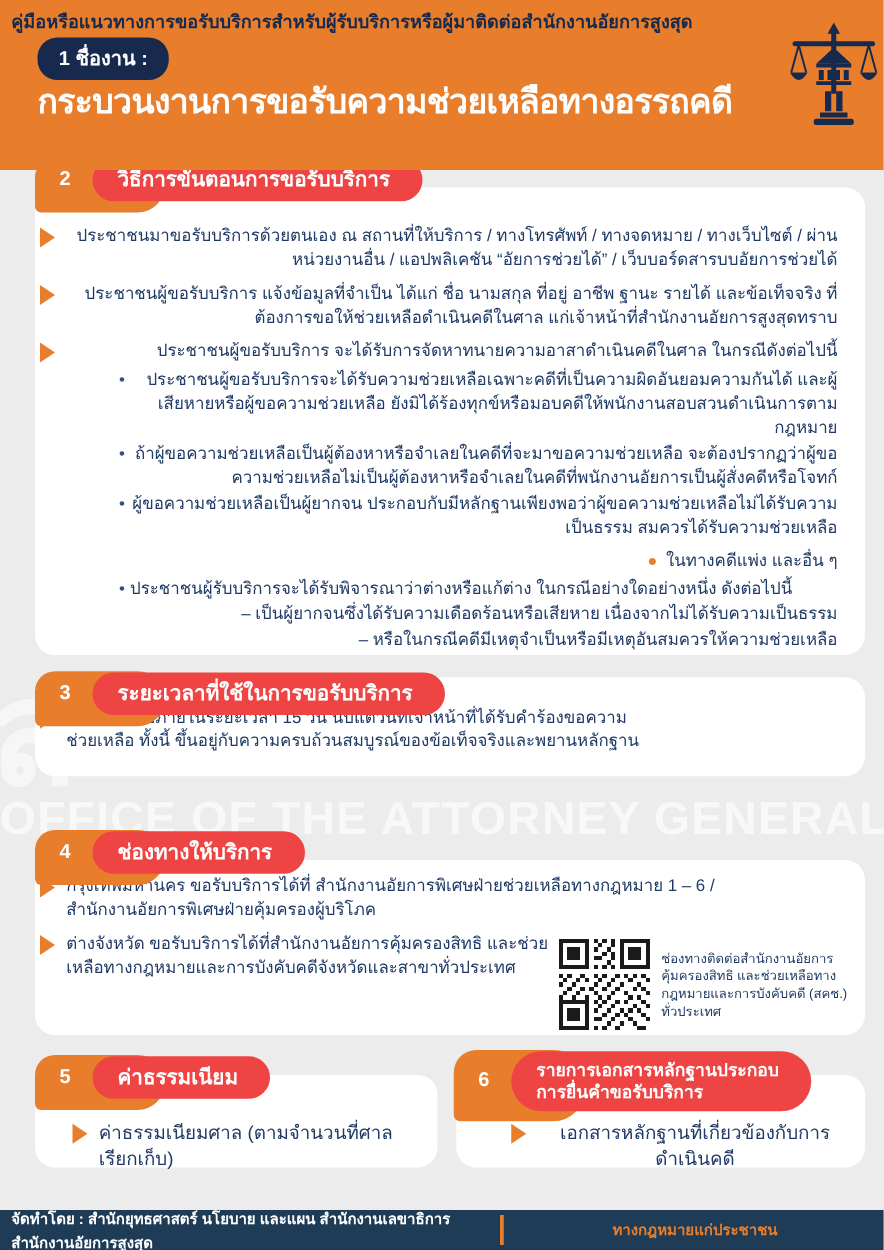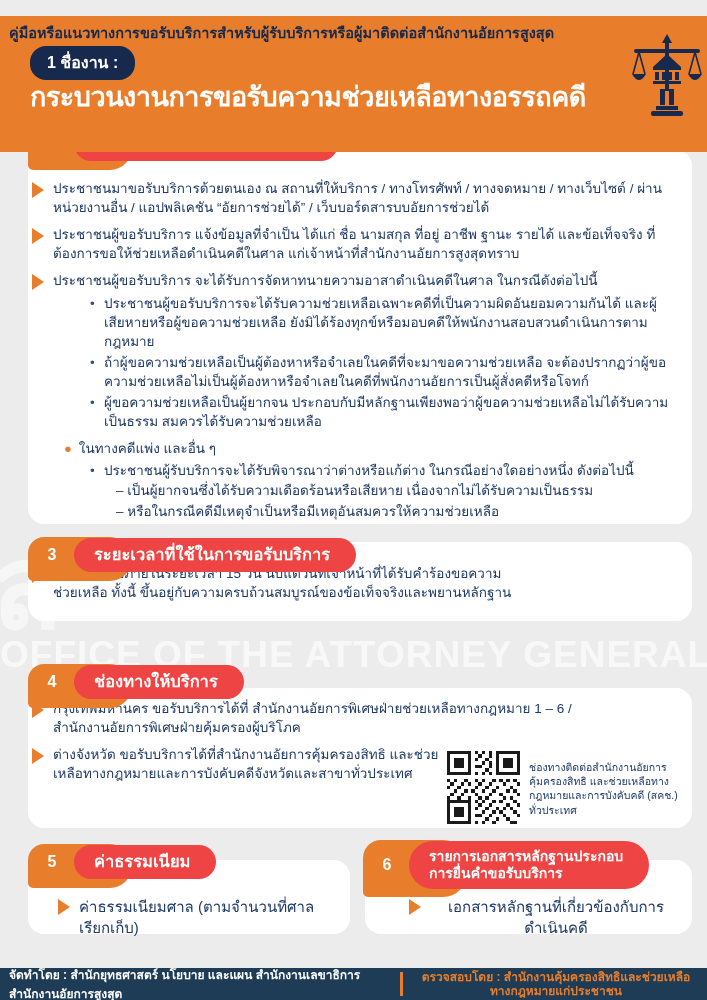--- a/index.html
+++ b/index.html
@@ -5,34 +5,34 @@
   * { margin:0; padding:0; box-sizing:border-box; }
   html,body { width:707px; height:1000px; }
   body {
     position:relative;
     background:#ECECEC;
     font-family:"Liberation Sans","DejaVu Sans",sans-serif;
     color:#1F3A66;
     overflow:hidden;
   }
   
-  .header { position:absolute; top:16px; left:0; width:707px; height:136px; background:#E87E2C; z-index:4; }
+  .header { position:absolute; top:0; left:0; width:707px; height:136px; background:#E87E2C; z-index:4; }
   .guide-line { position:absolute; top:5px; left:9px; font-size:14.5px; font-weight:bold; color:#17294D; }
   .job-pill { position:absolute; top:30px; left:30px; background:#17294D; color:#fff;
               font-weight:bold; font-size:16px; padding:4px 17px 5px 17px; border-radius:16px; }
   .main-title { position:absolute; top:59px; left:30px; font-size:27px; font-weight:bold; color:#fff; letter-spacing:-0.5px; }
   .logo { position:absolute; top:18px; right:4px; width:72px; height:84px; }
   
   .wm-thai { position:absolute; top:528px; left:-8px; font-size:118px; font-weight:bold;
              color:rgba(255,255,255,0.55); z-index:1; line-height:1; }
   .wm-en { position:absolute; top:634px; left:0; width:707px; text-align:center; font-size:37px;
            font-weight:bold; letter-spacing:1px; white-space:nowrap; color:rgba(255,255,255,0.65); z-index:1; }
   
   .card { position:absolute; left:28px; width:664px; background:#fff; border-radius:16px; z-index:2; }
-  #cardA { top:150px; height:374px; }
+  #cardA { top:150px; height:374px;text-align:right; }
   #cardB { top:542px; height:79px; }
   #cardC { top:688px; height:140px; }
   #cardD { top:860px; left:28px;  width:322px; height:74px; }
   #cardE { top:860px; left:365px; width:327px; height:74px;text-align:center; }
   
   .sec-head { position:absolute; z-index:3; height:50px; }
   #headA { left:28px; top:126px; }
   #headB { left:28px; top:537px; }
   #headC { left:28px; top:664px; }
   #headD { left:28px; top:844px; }
@@ -259,16 +259,15 @@
       <span class="tri"></span>
       <div class="btxt">เอกสารหลักฐานที่เกี่ยวข้องกับการดำเนินคดี</div>
     </div>
   </div>
 </div>
 
 <div class="footer">
   <div class="footer-left">จัดทำโดย : สำนักยุทธศาสตร์ นโยบาย และแผน สำนักงานเลขาธิการสำนักงานอัยการสูงสุด</div>
   <div class="footer-div"></div>
   <div class="footer-right">
-    <div>ตรวจสอบโดย : สำนักงานคุ้มครองสิทธิและช่วยเหลือ</div>
     <div>ทางกฎหมายแก่ประชาชน</div>
   </div>
 </div>
 
 </body></html>

